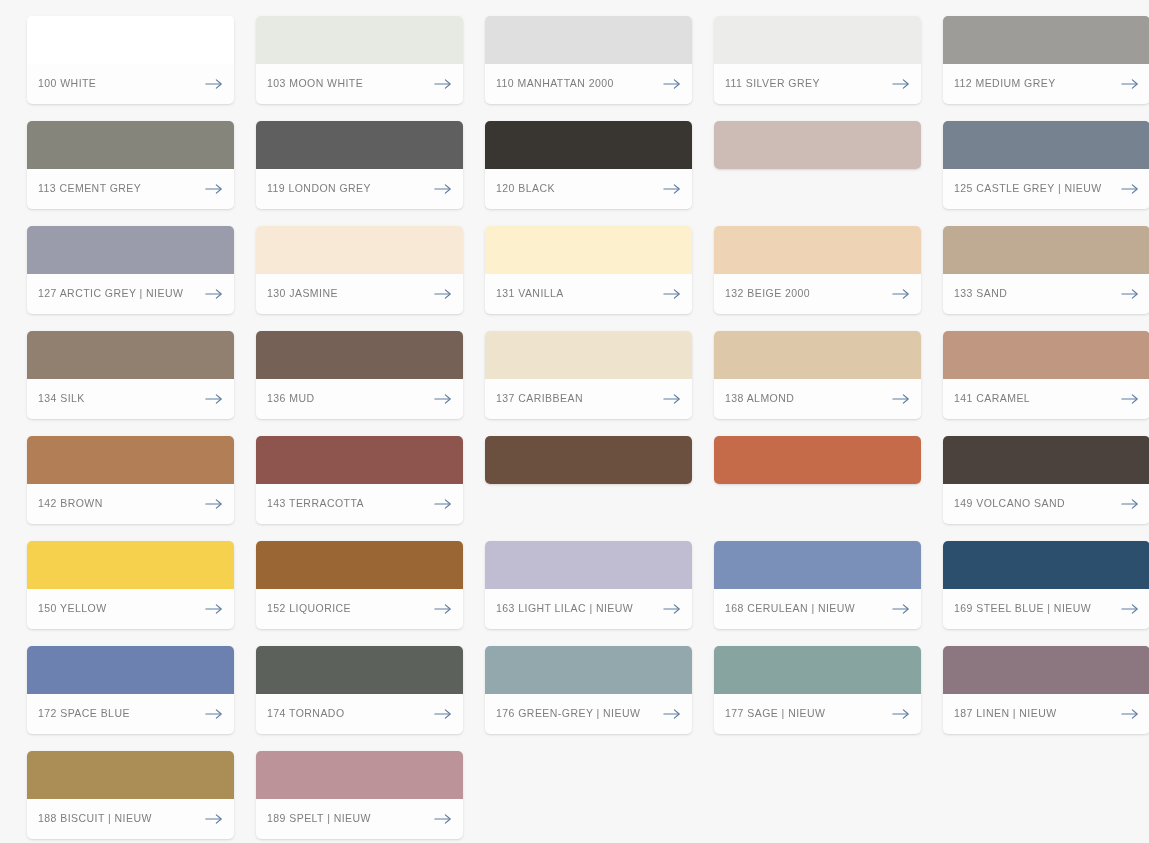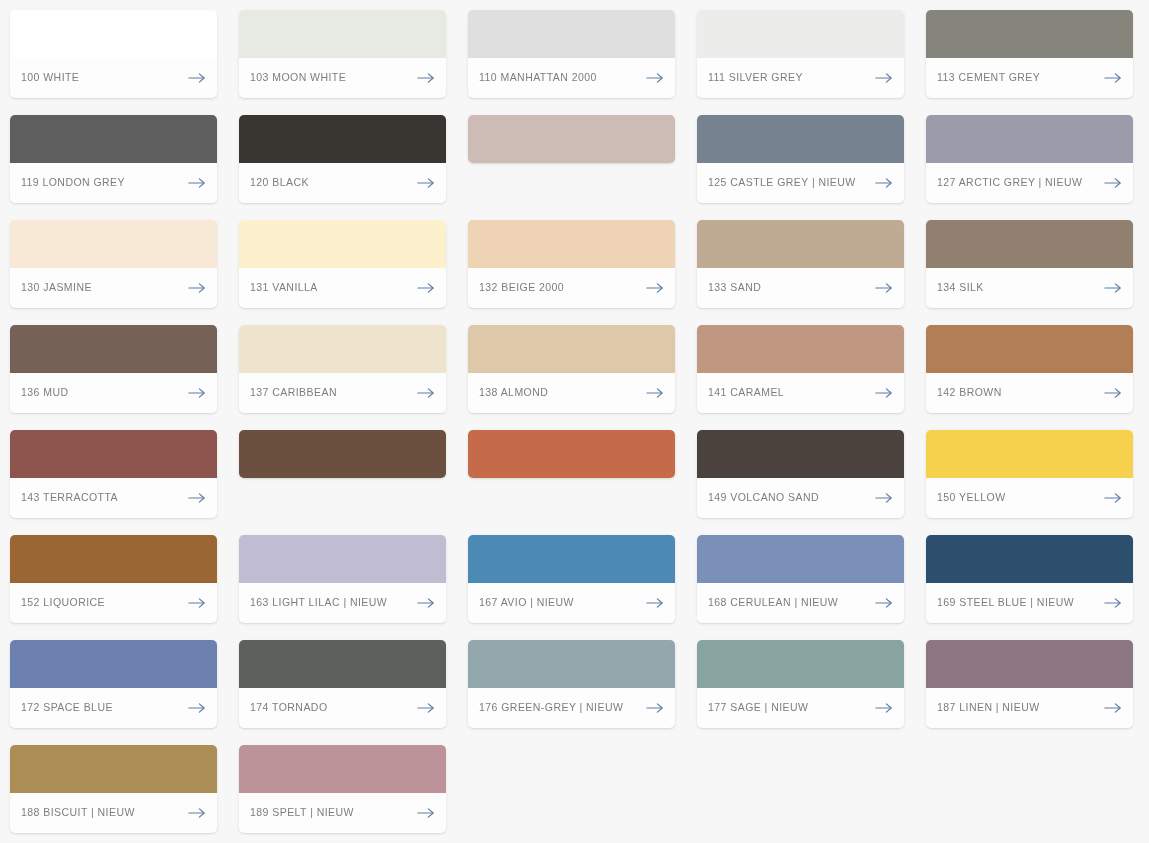--- a/index.html
+++ b/index.html
@@ -14,22 +14,23 @@
     background: #f7f7f7;
     font-family: "Liberation Sans", sans-serif;
     overflow: hidden;
   }
 
   #swatch-grid {
     display: grid;
     grid-template-columns: repeat(5, 207px);
     column-gap: 22px;
     row-gap: 17px;
-    padding: 10px 0 0 10px;
+    padding: 16px 0 0 10px;
     align-items: start;
+    margin-left: 17px;
   }
 
   .swatch-card {
     background: #fdfdfd;
     border-radius: 5px;
     box-shadow: 0 1px 3px rgba(0,0,0,0.10), 0 1px 1px rgba(0,0,0,0.04);
     overflow: hidden;
     display: flex;
     flex-direction: column;
     cursor: pointer;
@@ -116,20 +117,32 @@
         <span class="swatch-label">111 SILVER GREY</span>
         <span class="arrow-icon">
           <svg viewBox="0 0 20 12" width="18" height="12" aria-hidden="true">
             <path d="M1 6 H17.5" stroke="#54759b" stroke-width="1.3" fill="none" stroke-linecap="round"></path>
             <path d="M12.6 1.4 L18 6 L12.6 10.6" stroke="#54759b" stroke-width="1.3" fill="none" stroke-linecap="round" stroke-linejoin="round"></path>
           </svg>
         </span>
       </div>
     </div>
     <div class="swatch-card">
+      <div class="swatch-chip" style="background: rgb(157, 156, 152);"></div>
+      <div class="swatch-meta">
+        <span class="swatch-label">112 MEDIUM GREY</span>
+        <span class="arrow-icon">
+          <svg viewBox="0 0 20 12" width="18" height="12" aria-hidden="true">
+            <path d="M1 6 H17.5" stroke="#54759b" stroke-width="1.3" fill="none" stroke-linecap="round"></path>
+            <path d="M12.6 1.4 L18 6 L12.6 10.6" stroke="#54759b" stroke-width="1.3" fill="none" stroke-linecap="round" stroke-linejoin="round"></path>
+          </svg>
+        </span>
+      </div>
+    </div>
+    <div class="swatch-card">
       <div class="swatch-chip" style="background: rgb(133, 133, 123);"></div>
       <div class="swatch-meta">
         <span class="swatch-label">113 CEMENT GREY</span>
         <span class="arrow-icon">
           <svg viewBox="0 0 20 12" width="18" height="12" aria-hidden="true">
             <path d="M1 6 H17.5" stroke="#54759b" stroke-width="1.3" fill="none" stroke-linecap="round"></path>
             <path d="M12.6 1.4 L18 6 L12.6 10.6" stroke="#54759b" stroke-width="1.3" fill="none" stroke-linecap="round" stroke-linejoin="round"></path>
           </svg>
         </span>
       </div>
@@ -365,32 +378,20 @@
         <span class="swatch-label">163 LIGHT LILAC | NIEUW</span>
         <span class="arrow-icon">
           <svg viewBox="0 0 20 12" width="18" height="12" aria-hidden="true">
             <path d="M1 6 H17.5" stroke="#54759b" stroke-width="1.3" fill="none" stroke-linecap="round"></path>
             <path d="M12.6 1.4 L18 6 L12.6 10.6" stroke="#54759b" stroke-width="1.3" fill="none" stroke-linecap="round" stroke-linejoin="round"></path>
           </svg>
         </span>
       </div>
     </div>
     <div class="swatch-card">
-      <div class="swatch-chip" style="background: rgb(75, 138, 180);"></div>
-      <div class="swatch-meta">
-        <span class="swatch-label">167 AVIO | NIEUW</span>
-        <span class="arrow-icon">
-          <svg viewBox="0 0 20 12" width="18" height="12" aria-hidden="true">
-            <path d="M1 6 H17.5" stroke="#54759b" stroke-width="1.3" fill="none" stroke-linecap="round"></path>
-            <path d="M12.6 1.4 L18 6 L12.6 10.6" stroke="#54759b" stroke-width="1.3" fill="none" stroke-linecap="round" stroke-linejoin="round"></path>
-          </svg>
-        </span>
-      </div>
-    </div>
-    <div class="swatch-card">
       <div class="swatch-chip" style="background: rgb(123, 144, 184);"></div>
       <div class="swatch-meta">
         <span class="swatch-label">168 CERULEAN | NIEUW</span>
         <span class="arrow-icon">
           <svg viewBox="0 0 20 12" width="18" height="12" aria-hidden="true">
             <path d="M1 6 H17.5" stroke="#54759b" stroke-width="1.3" fill="none" stroke-linecap="round"></path>
             <path d="M12.6 1.4 L18 6 L12.6 10.6" stroke="#54759b" stroke-width="1.3" fill="none" stroke-linecap="round" stroke-linejoin="round"></path>
           </svg>
         </span>
       </div>

